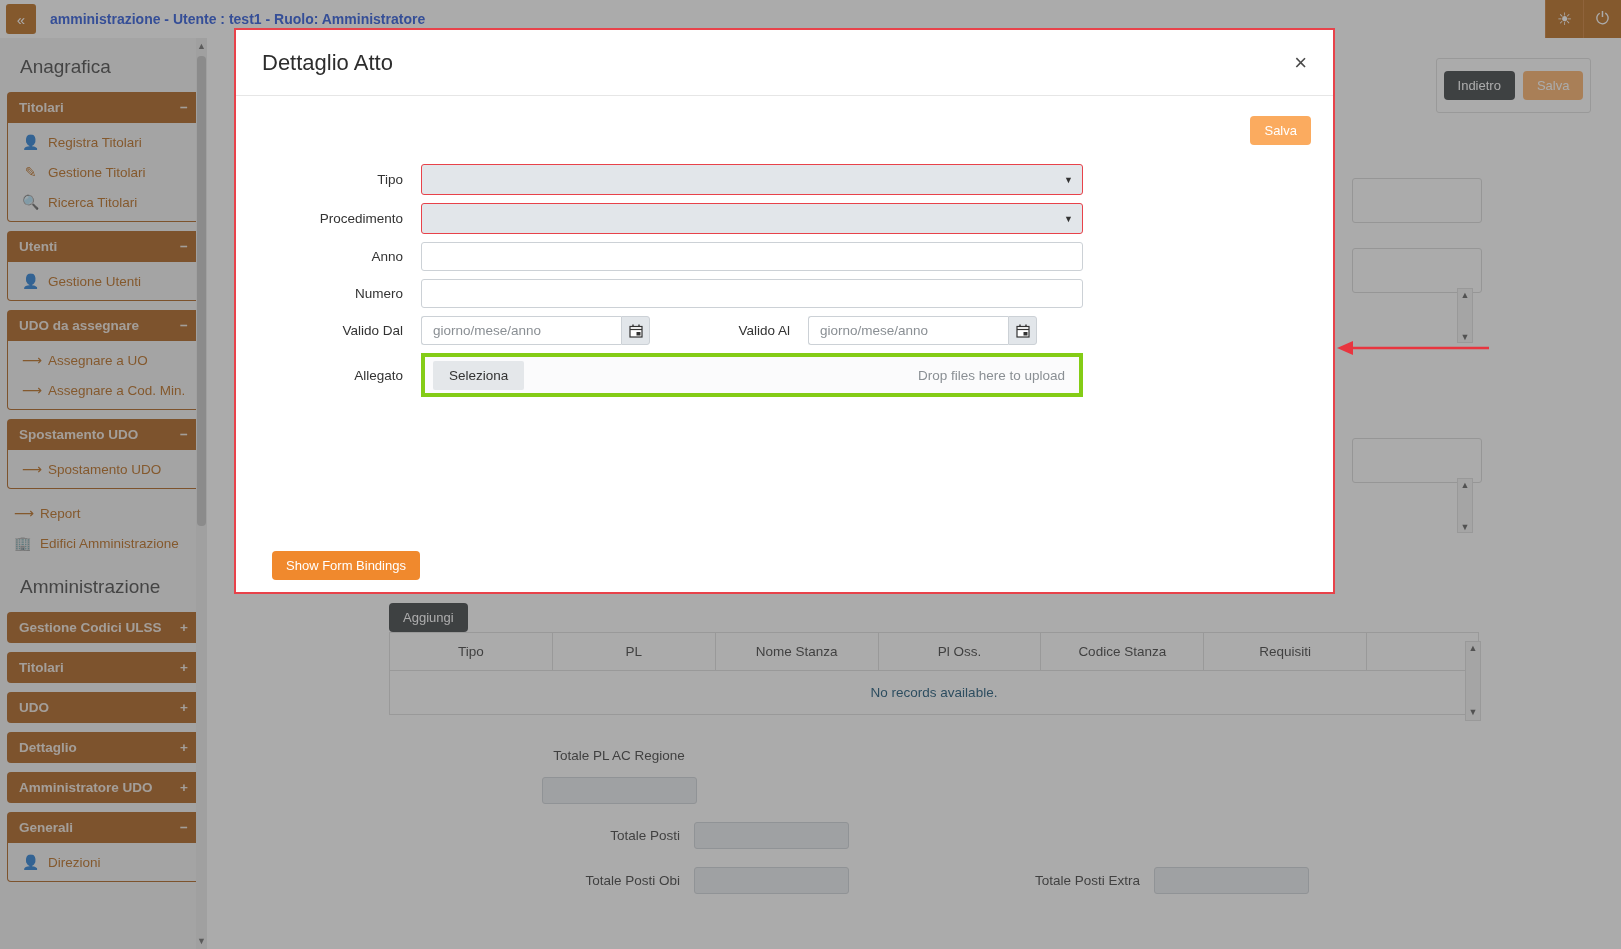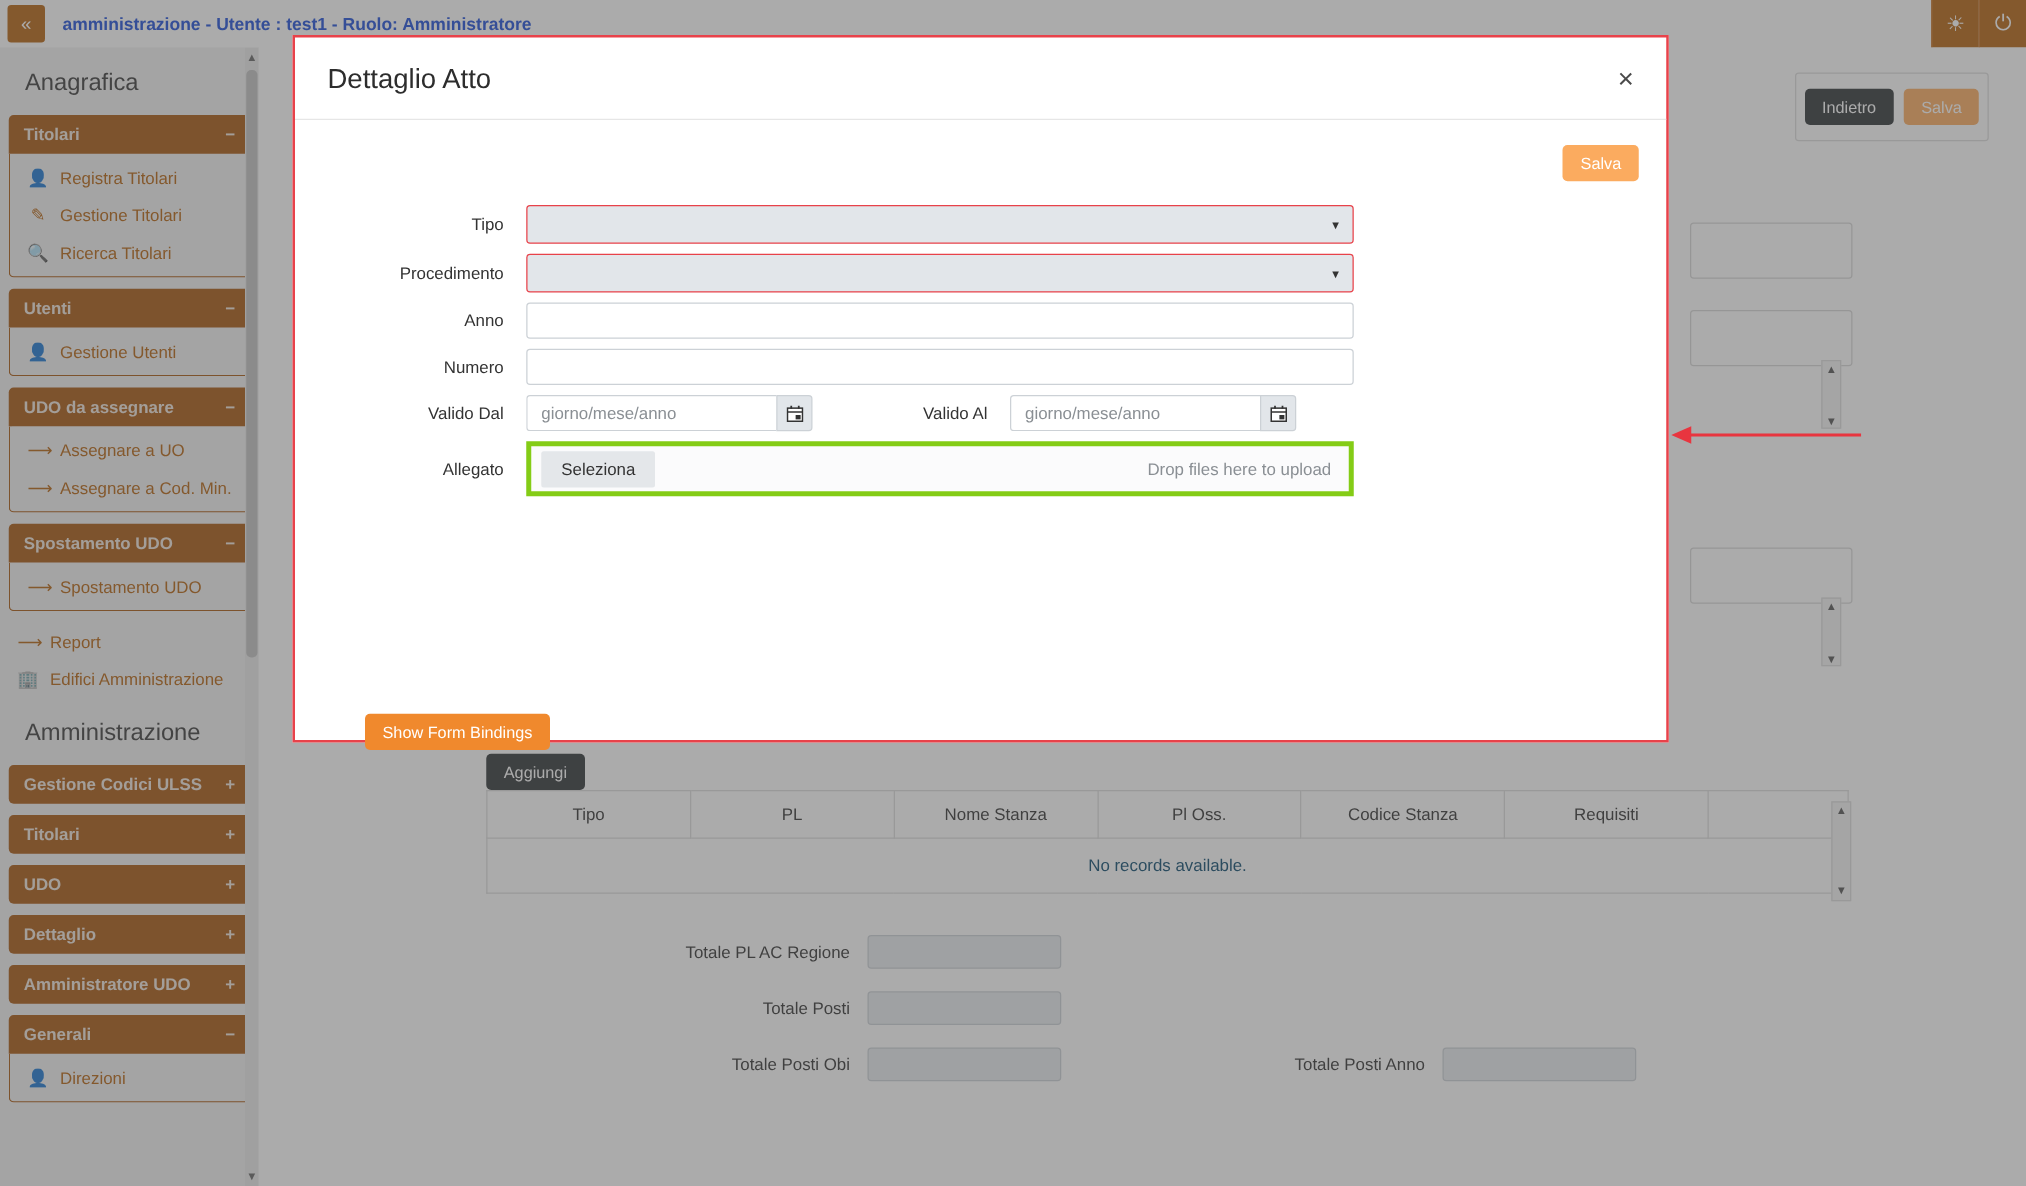--- a/index.html
+++ b/index.html
@@ -169,21 +169,21 @@
 
   .upload {
     width:662px; height:44px; border:4px solid #84cc16; background:#fbfbfc;
     display:flex; align-items:center; justify-content:space-between; padding:0 14px 0 8px;
   }
   .upload-btn {
     background:#e4e7ea; color:#333; font-size:13.5px; padding:7px 16px; border-radius:2px;
   }
   .upload-hint { font-size:13.5px; color:#8a8f94; }
 
-  .bindings { position:absolute; left:56px; top:455px;margin-top:20px; }
+  .bindings { position:absolute; left:36px; top:455px; }
 </style>
 </head>
 <body>
 
 <div id="page">
 
   <div class="topbar">
     <div class="collapse-btn">«</div>
     <div class="topbar-title">amministrazione - Utente : test1 - Ruolo: Amministratore</div>
     <div class="topbar-right">
@@ -362,38 +362,38 @@
         </tbody>
       </table>
       <div class="bg-scrollbar" style="left:1076px; top:38px; height:80px;">
         <div class="sb-arrow">▲</div>
         <div class="sb-arrow" style="margin-top:52px;">▼</div>
       </div>
     </div>
 
     <div class="totals">
       <div class="trow">
-        <div class="tcell" style="width:460px; justify-content:flex-end;">
+        <div class="tcell" style="width:460px; justify-content:flex-end;flex-direction:column;">
           <span class="tlabel">Totale PL AC Regione</span>
           <span class="tinput"></span>
         </div>
       </div>
       <div class="trow">
         <div class="tcell" style="width:460px; justify-content:flex-end;">
           <span class="tlabel">Totale Posti</span>
           <span class="tinput"></span>
         </div>
       </div>
       <div class="trow">
         <div class="tcell" style="width:460px; justify-content:flex-end;">
           <span class="tlabel">Totale Posti Obi</span>
           <span class="tinput"></span>
         </div>
         <div class="tcell" style="width:460px; justify-content:flex-end;">
-          <span class="tlabel">Totale Posti Anno</span>
+          <span class="tlabel">Totale Posti Extra</span>
           <span class="tinput"></span>
         </div>
       </div>
     </div>
 
   </div>
 </div>
 
 <div class="overlay"></div>
 

